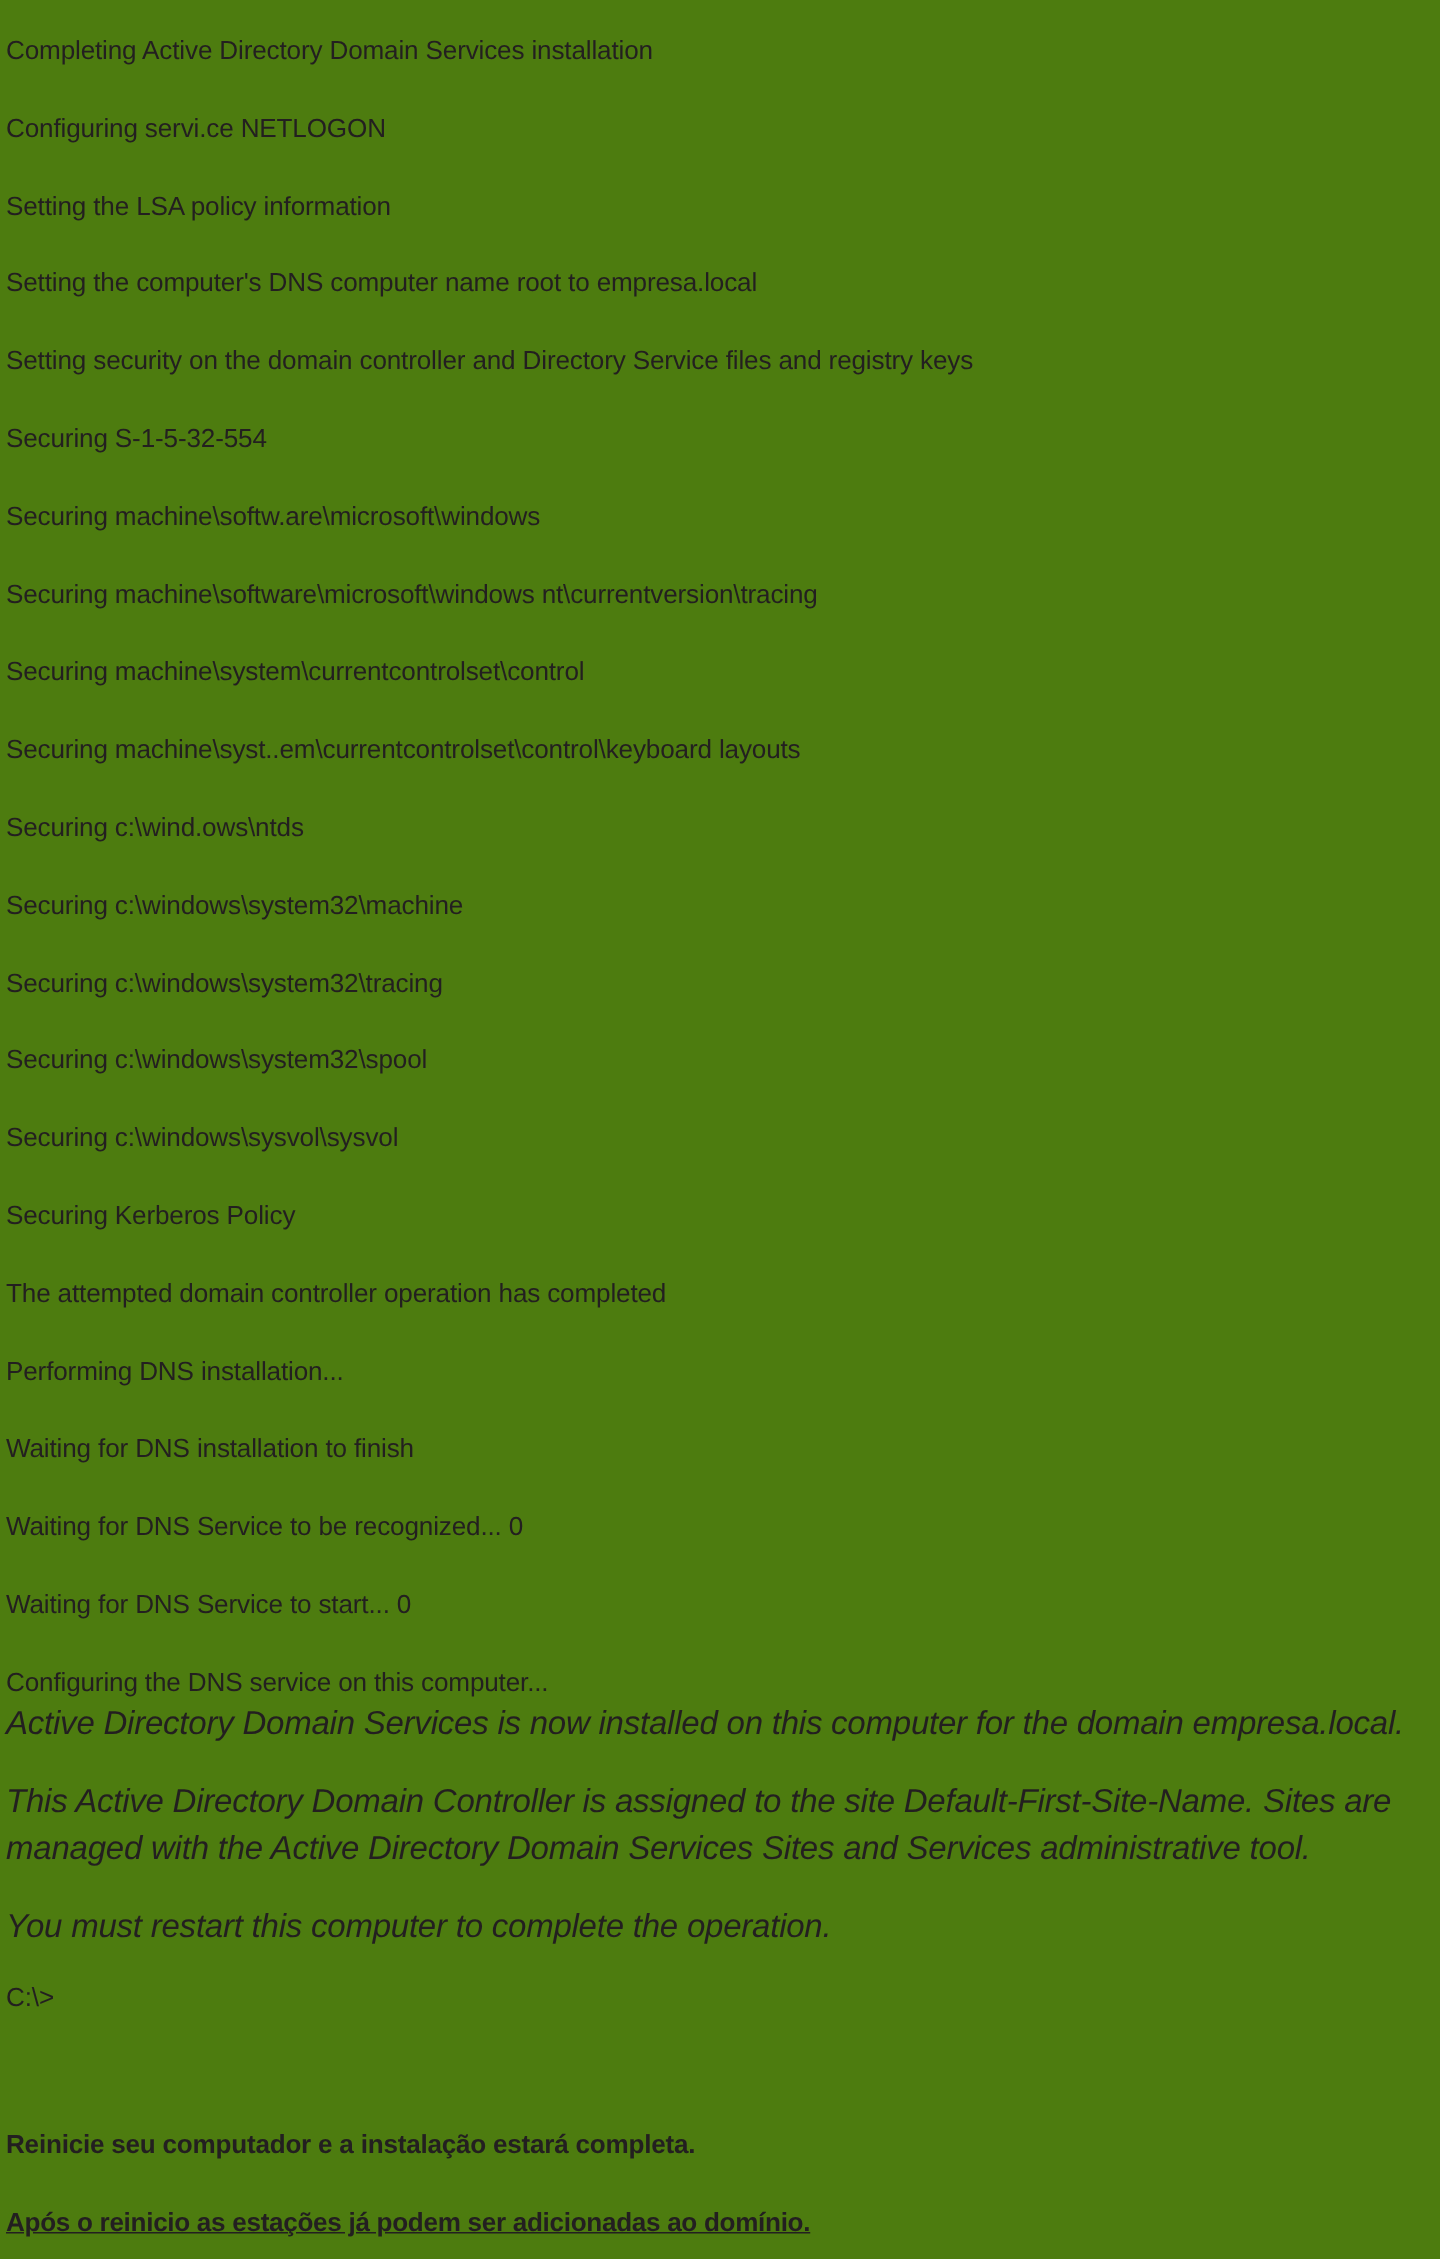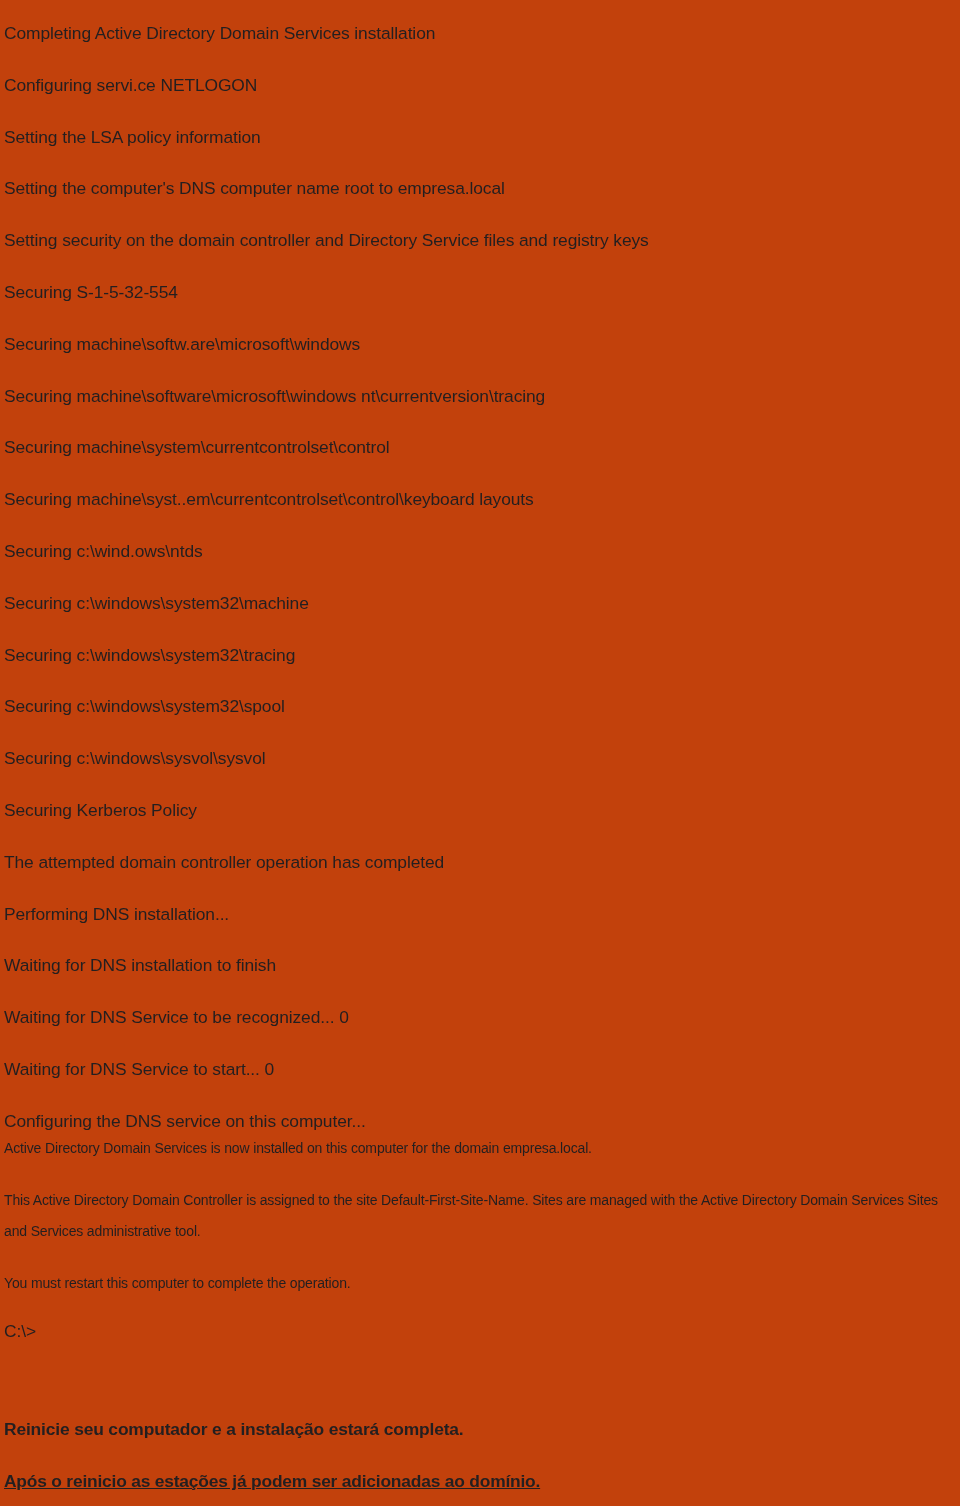--- a/index.html
+++ b/index.html
@@ -16,21 +16,21 @@
     -webkit-font-smoothing: antialiased;
   }
 
   .page {
     position: relative;
     width: 960px;
     height: 1506px;
     box-sizing: border-box;
     padding: 0;
     overflow: hidden;
-    background: #c2410c;
+    background: #4d7c0f;
   }
 
   
   .log-block {
     position: absolute;
     left: 4px;
     top: 8px;
     width: 952px;
   }
 
@@ -44,25 +44,26 @@
   }
 
   
   .para-block {
     position: absolute;
     left: 4px;
     width: 952px;
   }
 
   .para {
-    font-size: 14px;
+    font-size: 22px;
     line-height: 31.4px;
     letter-spacing: -0.15px;
     color: #231f20;
     margin: 0;
+    font-style: italic;
   }
 
   .para.spaced-after {
     margin-bottom: 20.5px;
   }
 
   .prompt-line {
     position: absolute;
     left: 4px;
     font-size: 17.4px;

